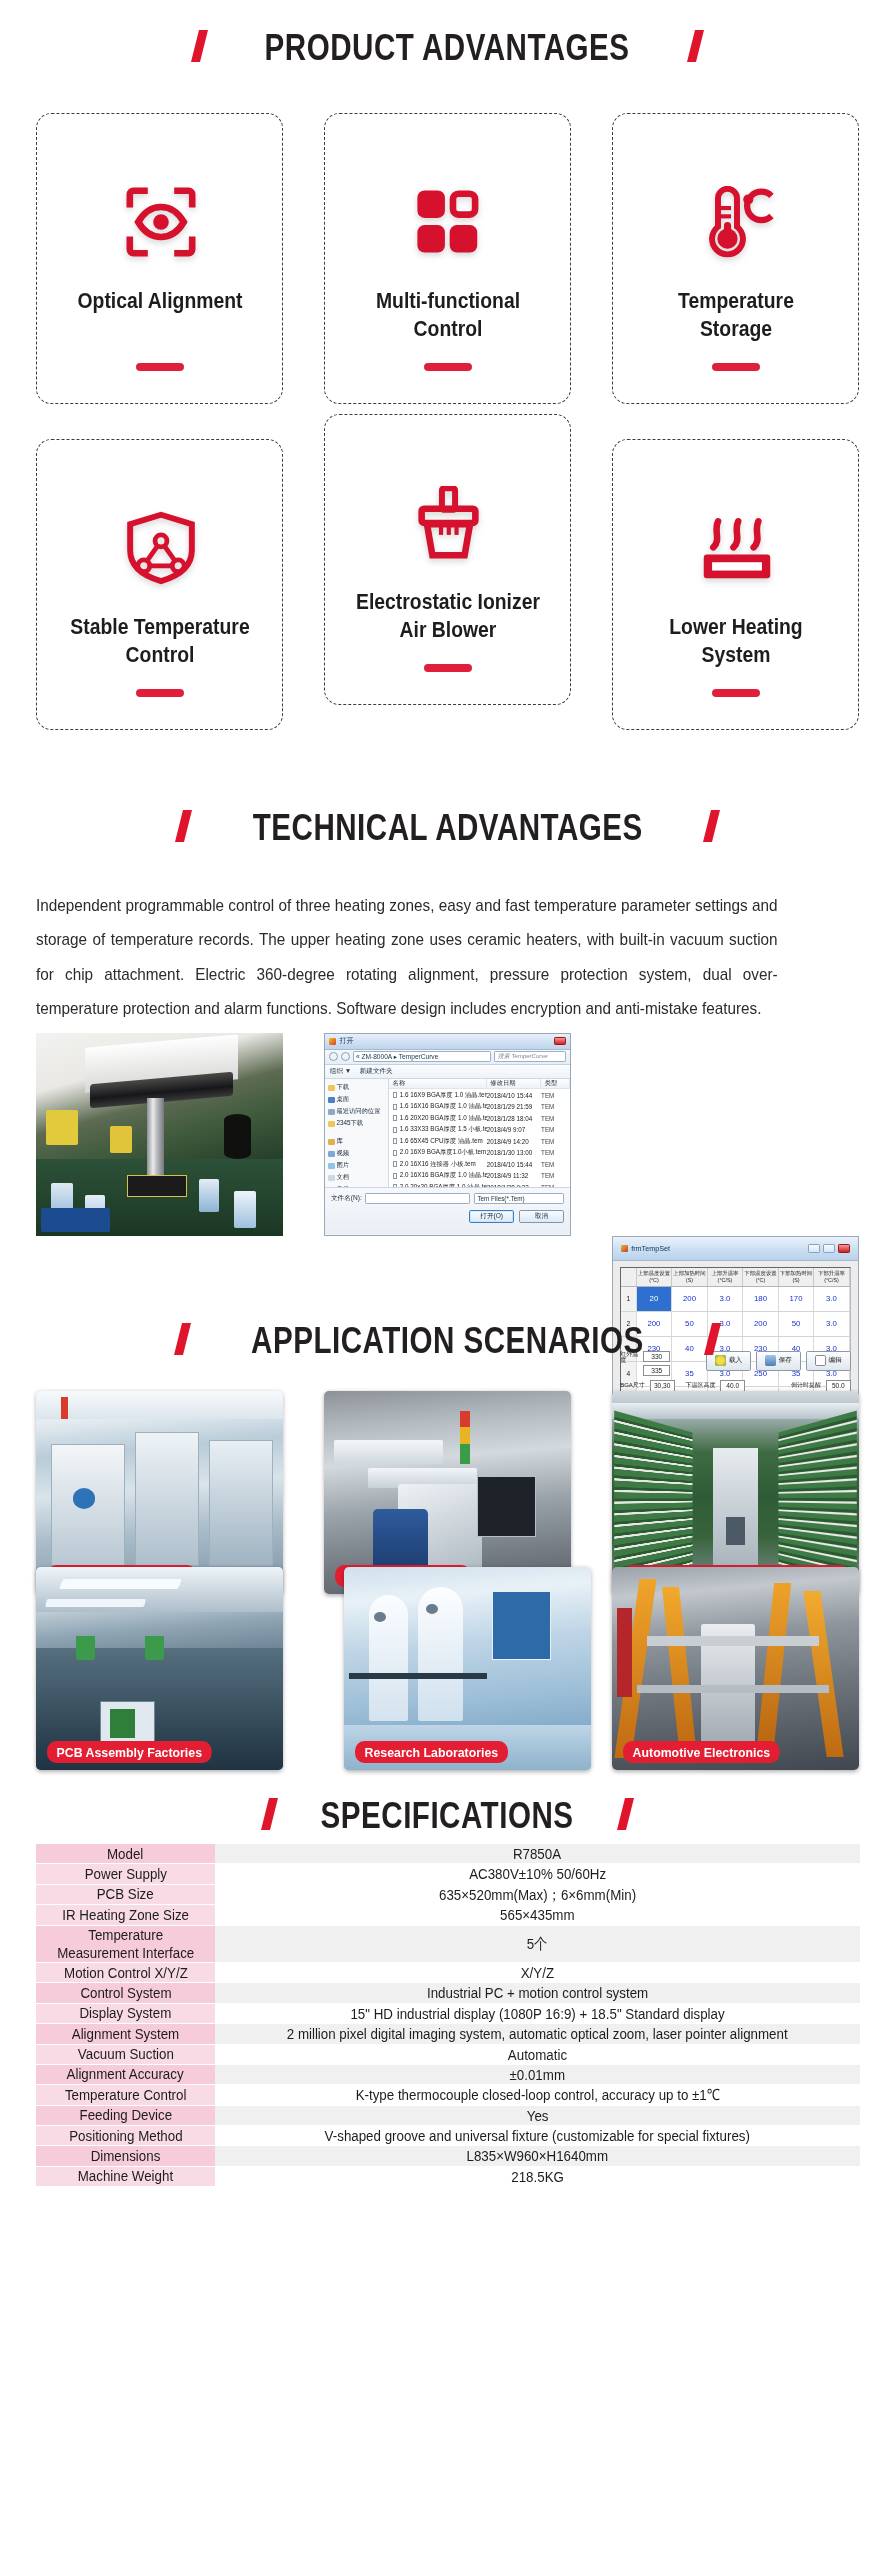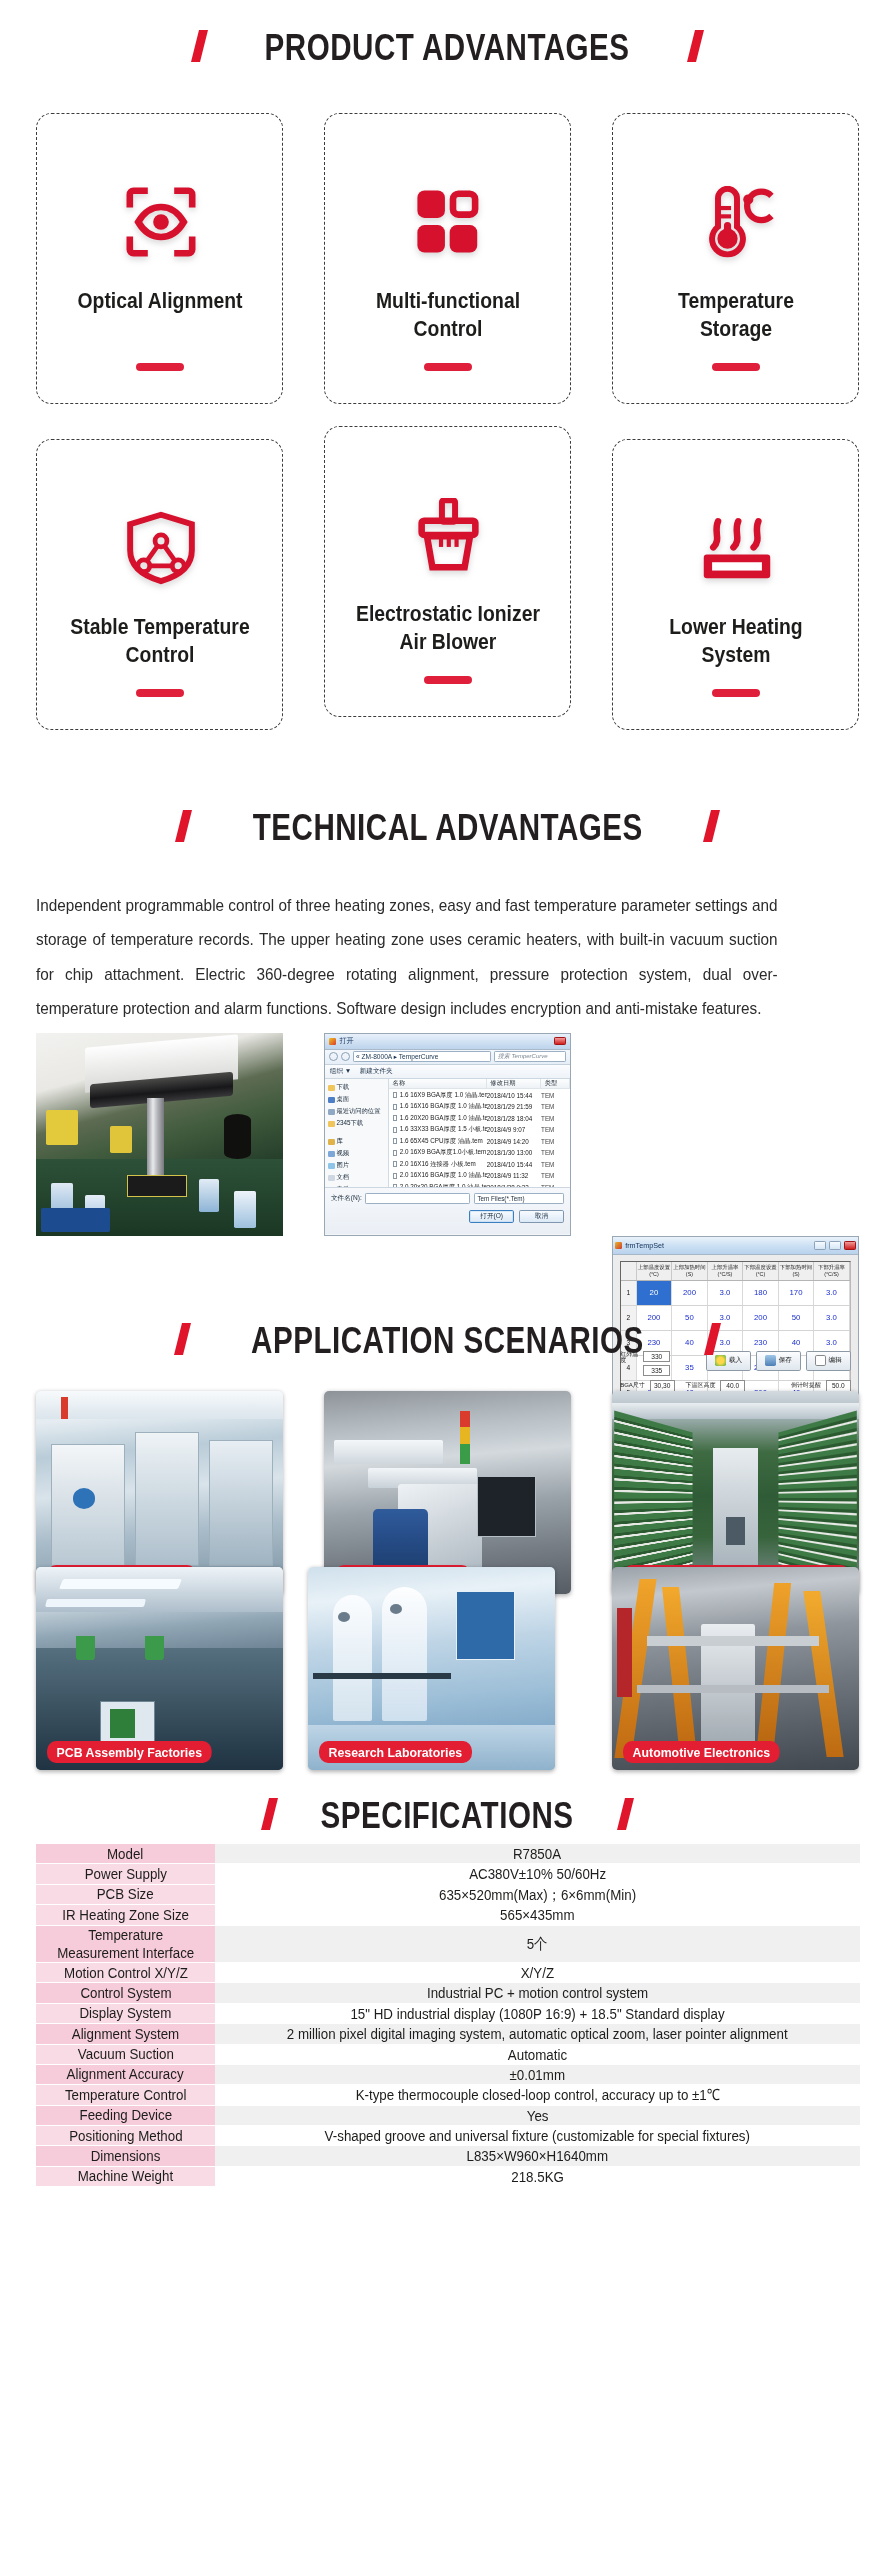--- a/index.html
+++ b/index.html
@@ -142,21 +142,21 @@
   .win-foot { height:47px; border-top:0.6px solid #ccd7e2; background:linear-gradient(180deg,#f6f8fb,#eaeff5); padding:4.8px 6px; }
   .fn-row { display:flex; align-items:center; gap:3.6px; margin-bottom:5.4px; font-size:6.6px; color:#1b2b3a;}
   .fn-row .inp { flex:1; height:11.3px; background:#fff; border:0.6px solid #9bb0c4; border-radius:1.2px;}
   .fn-row .sel { width:90px; height:11.3px; background:#fff; border:0.6px solid #9bb0c4; border-radius:1.2px; font-size:6.3px; display:flex; align-items:center; padding:0 2.4px;}
   .fn-btns { display:flex; justify-content:flex-end; gap:4.8px; }
   .fb { width:45px; height:13px; border:0.6px solid #7e97b0; border-radius:1.8px; background:linear-gradient(180deg,#f7fbff,#dce9f6); font-size:6.6px; display:flex; align-items:center; justify-content:center; color:#12263a;}
   .fb.pri { border-color:#3c7fc1; box-shadow:0 0 0 0.6px #bcd9f2 inset; }
 
   
   .tset { background:#ececec; border:0.6px solid #9aa7b4; position:relative; }
-  .tset-tb { height:18px; background:linear-gradient(180deg,#eaf2fb,#cadff3 55%,#b9d2ec); border-bottom:0.6px solid #a9b8c8; display:flex; align-items:center; padding:0 2px; gap:3px;}
+  .tset-tb { height:24px; background:linear-gradient(180deg,#eaf2fb,#cadff3 55%,#b9d2ec); border-bottom:0.6px solid #a9b8c8; display:flex; align-items:center; padding:0 8px; gap:3px;}
   .tset-tb .t { font-size:7.2px; color:#102f57;}
   .tgrid { margin:6px 7.2px 0 7.2px; border:1.2px inset #b9b9b9; background:#fff; }
   .tg-h { display:flex; background:#efefef; border-bottom:0.6px solid #b5b5b5;}
   .tg-h div { flex:1; font-size:5.4px; line-height:1.18; text-align:center; padding:2.4px 0.6px; border-right:0.6px solid #c9c9c9; color:#1e1e1e;}
   .tg-h div:first-child{ flex:0 0 15.5px;}
   .tg-r { display:flex; border-bottom:0.6px solid #d4d4d4; height:25px;}
   .tg-r div { flex:1; font-size:7.8px; text-align:center; border-right:0.6px solid #d9d9d9; color:#1b2fd1; display:flex; align-items:center; justify-content:center;}
   .tg-r div:first-child{ flex:0 0 15.5px; color:#111; font-size:6.6px; background:#f2f2f2;}
   .tg-r.empty div { background:#d6d6d6; color:#3b4fcd; font-size:6.6px;}
   .tg-r.sel div:nth-child(2){ background:#2f6fd0; color:#fff;}
@@ -288,21 +288,21 @@
       <circle cx="30" cy="92" r="10" stroke="#d6112e" stroke-width="8" fill="none"></circle>
       <circle cx="88" cy="92" r="10" stroke="#d6112e" stroke-width="8" fill="none"></circle>
       <path d="M53 59 36 83M65 59l17 24M40 92h38" stroke="#d6112e" stroke-width="8"></path>
     </svg>
   </div>
   <div class="adv-label" style="white-space:pre-line;">Stable Temperature
 Control</div>
   <div class="adv-bar"></div>
 </div>
 
-<div class="adv-card" style="left:324px; top:426px;">
+<div class="adv-card" style="left:324px; top:414px;">
   <div class="adv-icon">
     <svg width="67" height="74" viewBox="0 0 112 124" fill="none">
       <rect x="45" y="4" width="22" height="36" rx="3" stroke="#d6112e" stroke-width="10" fill="none"></rect>
       <rect x="11" y="38" width="90" height="24" rx="4" stroke="#d6112e" stroke-width="11" fill="none"></rect>
       <path d="M20 64h72l-9 52H29L20 64z" stroke="#d6112e" stroke-width="11" fill="none"></path>
       <rect x="40" y="62" width="7" height="20" fill="#d6112e"></rect>
       <rect x="53" y="62" width="7" height="20" fill="#d6112e"></rect>
       <rect x="66" y="62" width="7" height="20" fill="#d6112e"></rect>
     </svg>
   </div>
@@ -715,21 +715,21 @@
     <div style="position:absolute;left:4%;top:16%;width:40%;height:4%;background:#eef6fb;border-radius:1.8px;transform:skewX(-14deg);"></div>
     <div style="position:absolute;left:0;top:40%;width:100%;height:60%;background:linear-gradient(180deg,#56707f,#1f3342);"></div>
     <div style="position:absolute;left:16%;top:34%;width:8%;height:12%;background:#3b9b4a;border-radius:0 0 3.6px 3.6px;"></div>
     <div style="position:absolute;left:44%;top:34%;width:8%;height:12%;background:#3b9b4a;border-radius:0 0 3.6px 3.6px;"></div>
     <div style="position:absolute;left:26%;top:66%;width:22%;height:22%;background:#dfe8ee;border:0.6px solid #6e8594;"></div>
     <div style="position:absolute;left:30%;top:70%;width:10%;height:14%;background:#2f7f3a;"></div>
   </div>
   <div class="app-tag">PCB Assembly Factories</div>
 </div>
 
-<div class="app-card" style="left:308px; top:1567px;">
+<div class="app-card" style="left:344px; top:1567px;">
   <div class="app-photo" style="background:linear-gradient(175deg,#cfe0ec 0%,#e8f1f7 16%,#bfd5e6 38%,#9fc0d8 62%,#7fa8c8 84%,#6c99bd 100%);">
     <div style="position:absolute;left:10%;top:14%;width:16%;height:62%;background:linear-gradient(180deg,#fbfdff,#d4e3ee);border-radius:24px 24px 2.4px 2.4px;"></div>
     <div style="position:absolute;left:30%;top:10%;width:18%;height:66%;background:linear-gradient(180deg,#fdfeff,#cfe0ee);border-radius:26px 26px 2.4px 2.4px;"></div>
     <div style="position:absolute;left:12%;top:22%;width:5%;height:5%;background:#6a7c8c;border-radius:50%;"></div>
     <div style="position:absolute;left:33%;top:18%;width:5%;height:5%;background:#6a7c8c;border-radius:50%;"></div>
     <div style="position:absolute;left:60%;top:12%;width:24%;height:34%;background:#2f6aa8;border:1.8px solid #e7f0f7;"></div>
     <div style="position:absolute;left:0;bottom:0;width:100%;height:22%;background:linear-gradient(180deg,#bed5e6,#8fb2cc);"></div>
     <div style="position:absolute;left:2%;top:52%;width:56%;height:3%;background:#2a3946;"></div>
   </div>
   <div class="app-tag">Research Laboratories</div>

